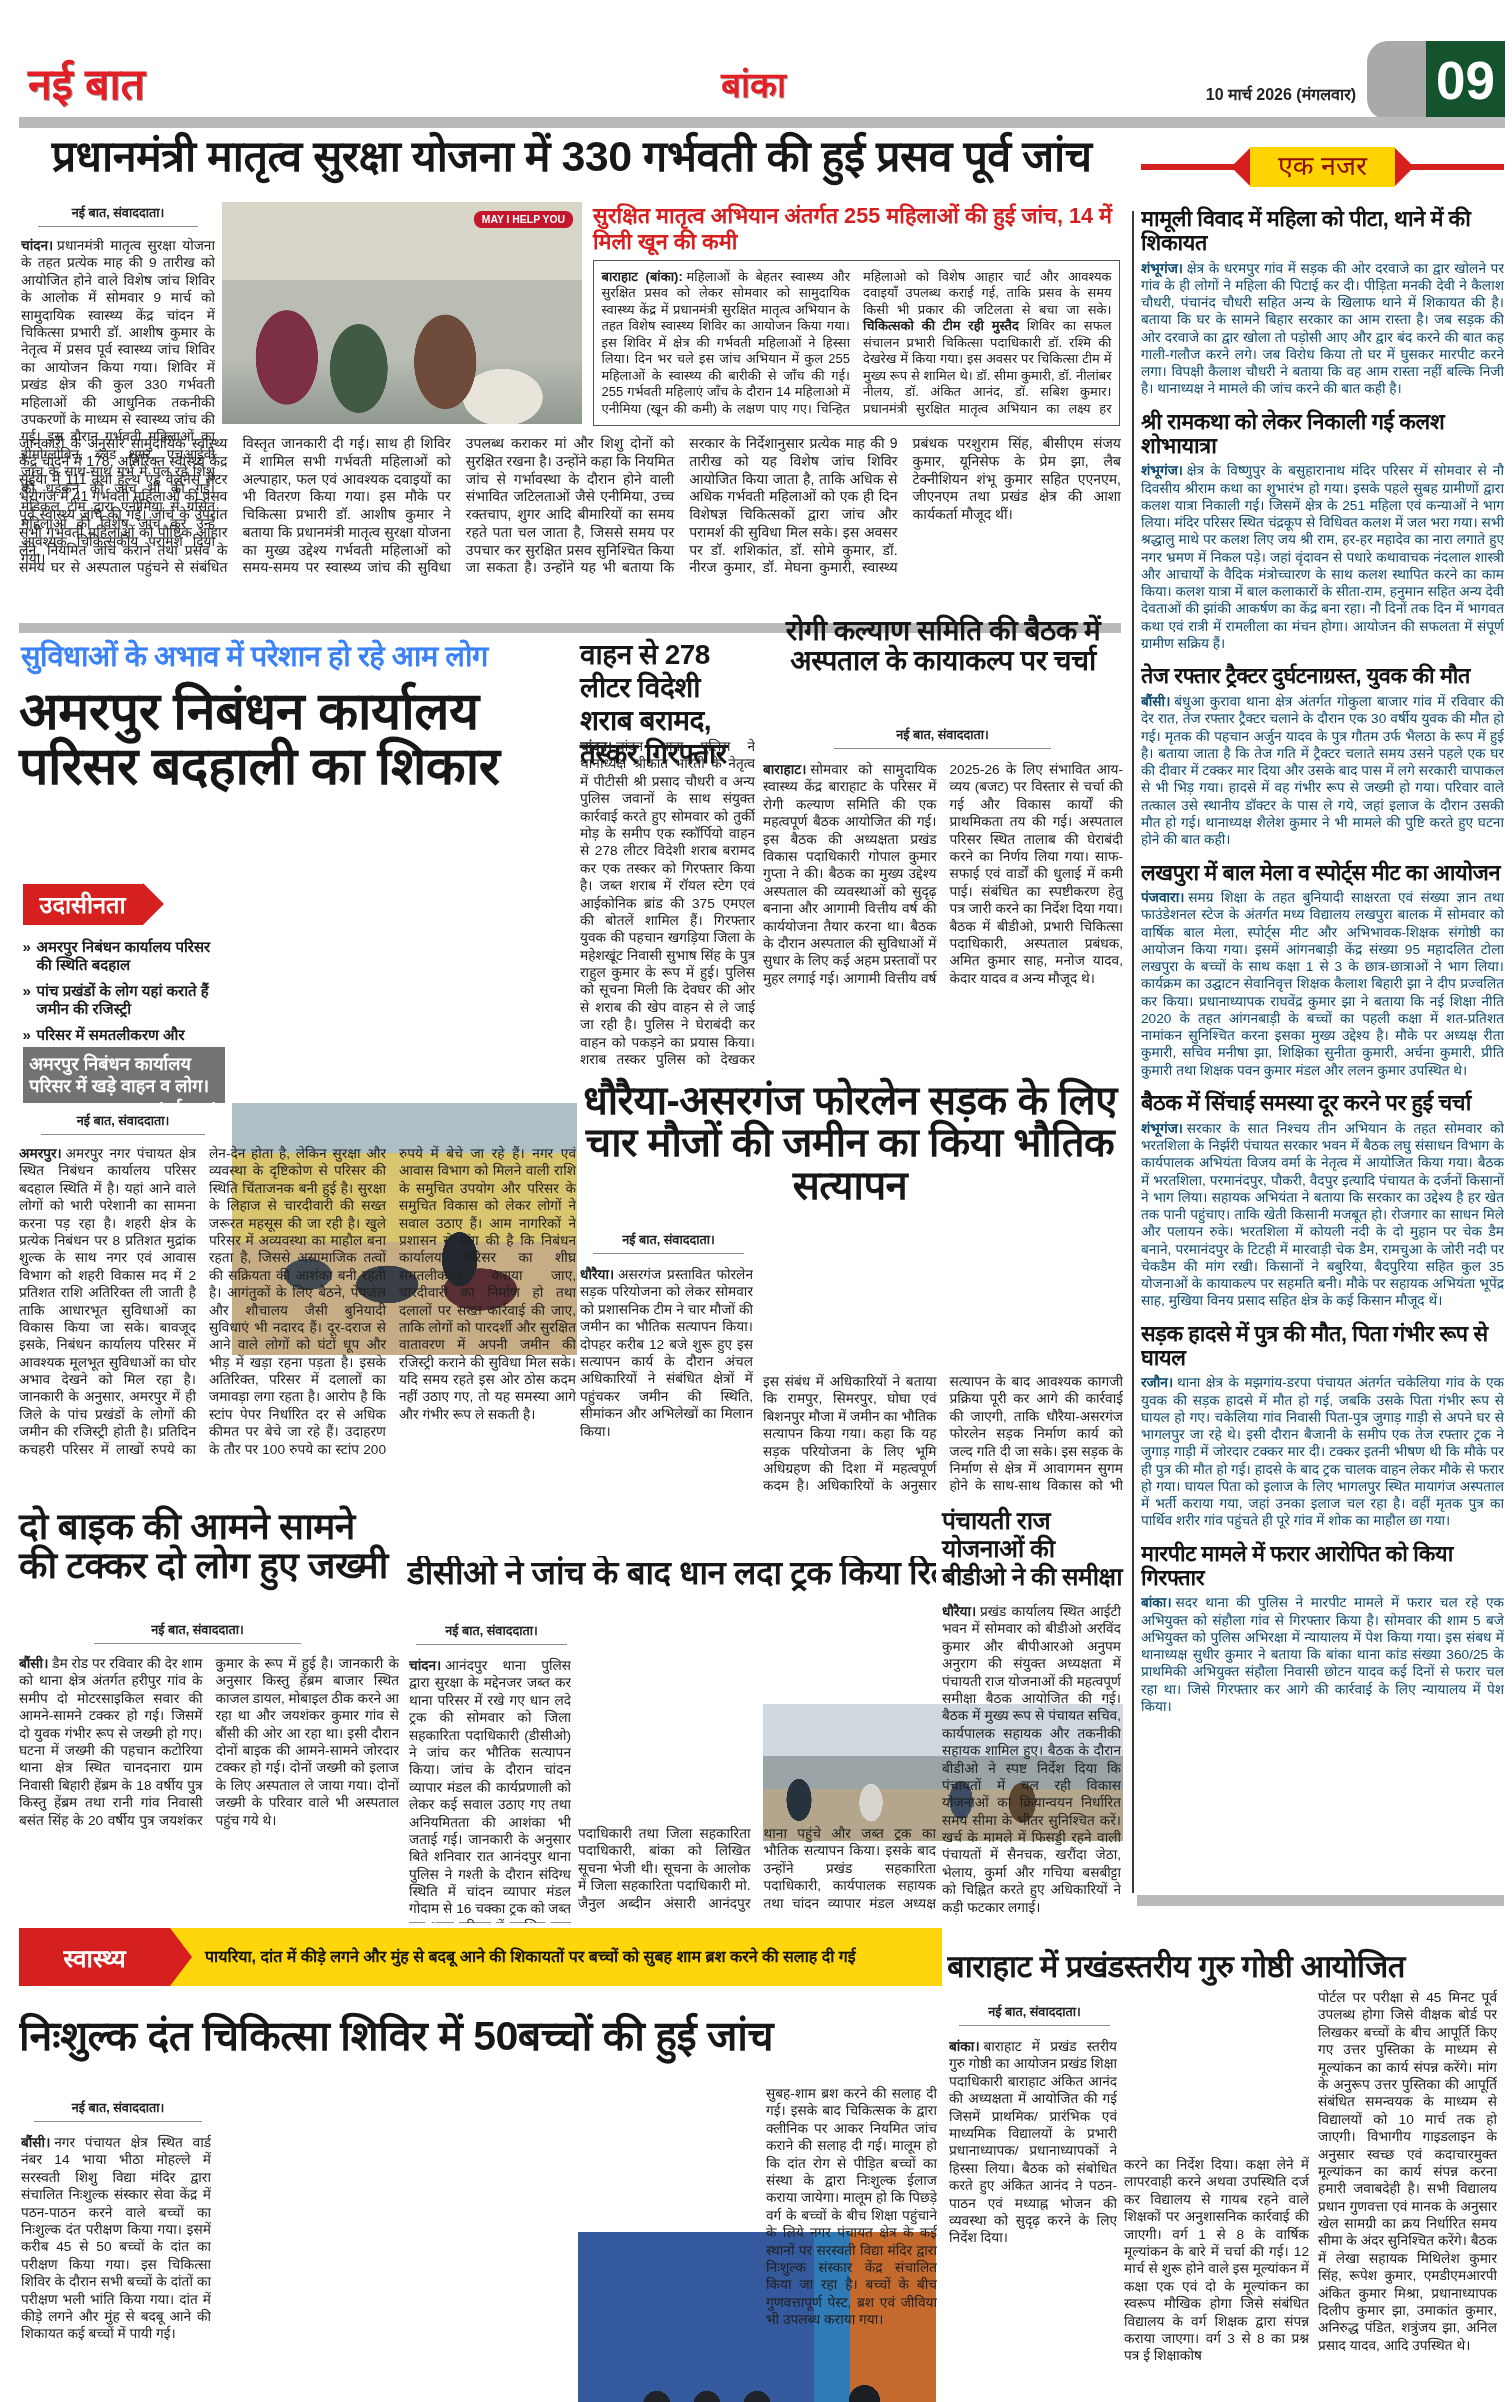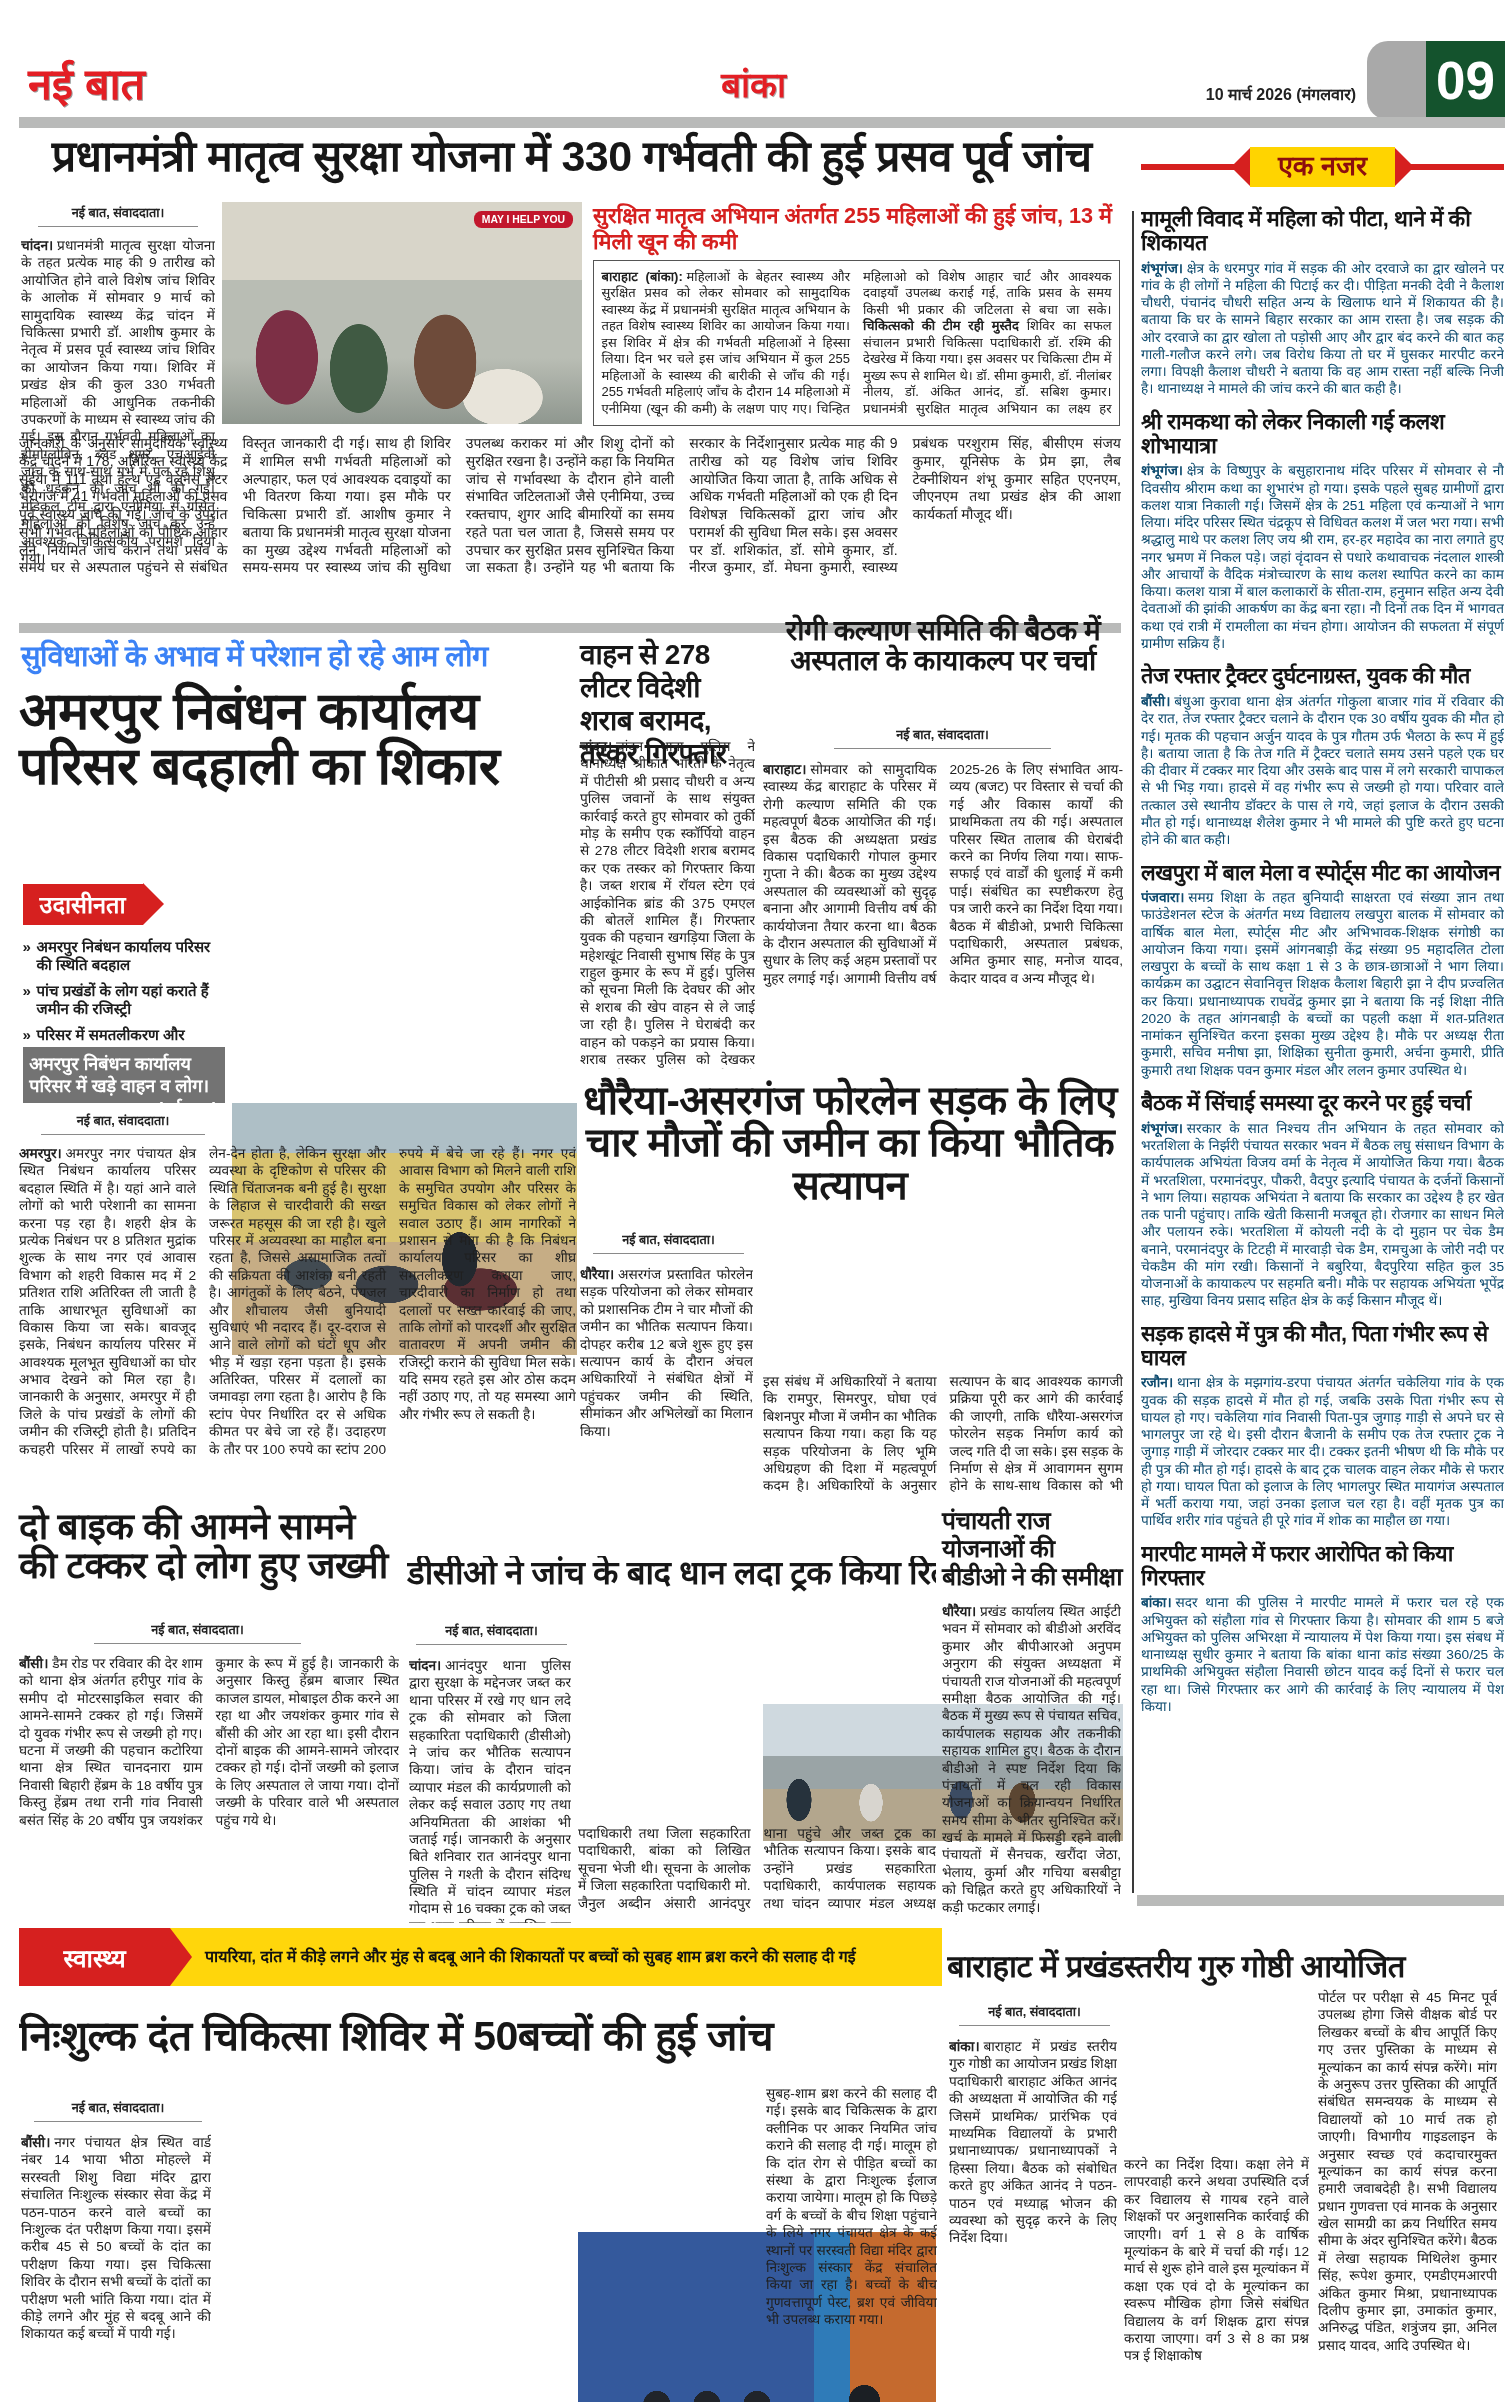--- a/index.html
+++ b/index.html
@@ -48,21 +48,21 @@
 <div class="abs photo" style="left:222px;top:202px;width:360px;height:222px;
             background:
             radial-gradient(56px 85px at 18% 70%, #7c2f45 0 55%, transparent 56%),
             radial-gradient(52px 80px at 38% 75%, #405a43 0 55%, transparent 56%),
             radial-gradient(56px 85px at 62% 72%, #6e4b3a 0 55%, transparent 56%),
             radial-gradient(66px 47px at 78% 88%, #e8e4da 0 60%, transparent 61%),
             linear-gradient(180deg,#d8d5c9 0 35%,#b9bdb4 35% 70%,#8f978f 100%)">
   <div style="position:absolute;top:9.4px;right:9.4px;background:#c2172d;color:#fff;font-size:10.4px;font-weight:bold;padding:2.8px 7.5px;border-radius:7.5px">MAY I HELP YOU</div>
 </div>
 
-<div class="abs" style="left:593px;top:203px;width:527px;font-size:21.7px;font-weight:bold;color:#d6201f;line-height:1.2">सुरक्षित मातृत्व अभियान अंतर्गत 255 महिलाओं की हुई जांच, 13 में मिली खून की कमी</div>
+<div class="abs" style="left:593px;top:203px;width:527px;font-size:21.7px;font-weight:bold;color:#d6201f;line-height:1.2">सुरक्षित मातृत्व अभियान अंतर्गत 255 महिलाओं की हुई जांच, 14 में मिली खून की कमी</div>
 <div class="abs cols2 bt" style="left:593px;top:260px;width:527px;height:166px;border:0.9px solid #555;padding:7.5px;font-size:13px">
   <b class="dl">बाराहाट (बांका):</b><span>महिलाओं के बेहतर स्वास्थ्य और सुरक्षित प्रसव को लेकर सोमवार को सामुदायिक स्वास्थ्य केंद्र में प्रधानमंत्री सुरक्षित मातृत्व अभियान के तहत विशेष स्वास्थ्य शिविर का आयोजन किया गया। इस शिविर में क्षेत्र की गर्भवती महिलाओं ने हिस्सा लिया। दिन भर चले इस जांच अभियान में कुल 255 महिलाओं के स्वास्थ्य की बारीकी से जाँच की गई। 255 गर्भवती महिलाएं जाँच के दौरान 14 महिलाओ में एनीमिया (खून की कमी) के लक्षण पाए गए। चिन्हित महिलाओ को विशेष आहार चार्ट और आवश्यक दवाइयाँ उपलब्ध कराई गई, ताकि प्रसव के समय किसी भी प्रकार की जटिलता से बचा जा सके।</span>
   <b style="display:inline">चिकित्सको की टीम रही मुस्तैद</b>
   <span>शिविर का सफल संचालन प्रभारी चिकित्सा पदाधिकारी डॉ. रश्मि की देखरेख में किया गया। इस अवसर पर चिकित्सा टीम में मुख्य रूप से शामिल थे। डॉ. सीमा कुमारी, डॉ. नीलांबर नीलय, डॉ. अंकित आनंद, डॉ. सबिश कुमार। प्रधानमंत्री सुरक्षित मातृत्व अभियान का लक्ष्य हर गर्भवती महिला को गुणवत्तापूर्ण स्वास्थ्य सेवा प्रदान करना है, ताकि मातृ-शिशु मृत्यु दर में कमी लाई जा सके। — प्रभारी चिकित्सा पदाधिकारी डॉ रश्मि सीमा बाराहाट, शिविर के दौरान अन्य स्वास्थ्य कर्मियो ने भी सक्रिय भूमिका निभाई। महिलाओं को स्वच्छता व पोषण के प्रति जागरूक किया।</span>
 </div>
 
 <div class="abs cols5 bt" style="left:19px;top:435px;width:1102px;height:183px;font-size:14px">जानकारी के अनुसार सामुदायिक स्वास्थ्य केंद्र चांदन में 178, अतिरिक्त स्वास्थ्य केंद्र सुईया में 111 तथा हेल्थ एंड वेलनेस सेंटर भैरोगंज में 41 गर्भवती महिलाओं की प्रसव पूर्व स्वास्थ्य जांच की गई। जांच के उपरांत सभी गर्भवती महिलाओं को पौष्टिक आहार लेने, नियमित जांच कराने तथा प्रसव के समय घर से अस्पताल पहुंचने से संबंधित विस्तृत जानकारी दी गई। साथ ही शिविर में शामिल सभी गर्भवती महिलाओं को अल्पाहार, फल एवं आवश्यक दवाइयों का भी वितरण किया गया। इस मौके पर चिकित्सा प्रभारी डॉ. आशीष कुमार ने बताया कि प्रधानमंत्री मातृत्व सुरक्षा योजना का मुख्य उद्देश्य गर्भवती महिलाओं को समय-समय पर स्वास्थ्य जांच की सुविधा उपलब्ध कराकर मां और शिशु दोनों को सुरक्षित रखना है। उन्होंने कहा कि नियमित जांच से गर्भावस्था के दौरान होने वाली संभावित जटिलताओं जैसे एनीमिया, उच्च रक्तचाप, शुगर आदि बीमारियों का समय रहते पता चल जाता है, जिससे समय पर उपचार कर सुरक्षित प्रसव सुनिश्चित किया जा सकता है। उन्होंने यह भी बताया कि सरकार के निर्देशानुसार प्रत्येक माह की 9 तारीख को यह विशेष जांच शिविर आयोजित किया जाता है, ताकि अधिक से अधिक गर्भवती महिलाओं को एक ही दिन विशेषज्ञ चिकित्सकों द्वारा जांच और परामर्श की सुविधा मिल सके। इस अवसर पर डॉ. शशिकांत, डॉ. सोमे कुमार, डॉ. नीरज कुमार, डॉ. मेघना कुमारी, स्वास्थ्य प्रबंधक परशुराम सिंह, बीसीएम संजय कुमार, यूनिसेफ के प्रेम झा, लैब टेक्नीशियन शंभू कुमार सहित एएनएम, जीएनएम तथा प्रखंड क्षेत्र की आशा कार्यकर्ता मौजूद थीं।</div>
 
 <div class="abs graybar" style="left:19px;top:623px;width:1102px;height:10.4px"></div>
 
@@ -188,21 +188,21 @@
 </div>
 
 <div class="abs bt" style="left:1124px;top:2156px;width:185px;height:240px">करने का निर्देश दिया। कक्षा लेने में लापरवाही करने अथवा उपस्थिति दर्ज कर विद्यालय से गायब रहने वाले शिक्षकों पर अनुशासनिक कार्रवाई की जाएगी। वर्ग 1 से 8 के वार्षिक मूल्यांकन के बारे में चर्चा की गई। 12 मार्च से शुरू होने वाले इस मूल्यांकन में कक्षा एक एवं दो के मूल्यांकन का स्वरूप मौखिक होगा जिसे संबंधित विद्यालय के वर्ग शिक्षक द्वारा संपन्न कराया जाएगा। वर्ग 3 से 8 का प्रश्न पत्र ई शिक्षाकोष</div>
 <div class="abs bt" style="left:1318px;top:1989px;width:179px;height:408px">पोर्टल पर परीक्षा से 45 मिनट पूर्व उपलब्ध होगा जिसे वीक्षक बोर्ड पर लिखकर बच्चों के बीच आपूर्ति किए गए उत्तर पुस्तिका के माध्यम से मूल्यांकन का कार्य संपन्न करेंगे। मांग के अनुरूप उत्तर पुस्तिका की आपूर्ति संबंधित समन्वयक के माध्यम से विद्यालयों को 10 मार्च तक हो जाएगी। विभागीय गाइडलाइन के अनुसार स्वच्छ एवं कदाचारमुक्त मूल्यांकन का कार्य संपन्न करना हमारी जवाबदेही है। सभी विद्यालय प्रधान गुणवत्ता एवं मानक के अनुसार खेल सामग्री का क्रय निर्धारित समय सीमा के अंदर सुनिश्चित करेंगे। बैठक में लेखा सहायक मिथिलेश कुमार सिंह, रूपेश कुमार, एमडीएमआरपी अंकित कुमार मिश्रा, प्रधानाध्यापक दिलीप कुमार झा, उमाकांत कुमार, अनिरुद्ध पंडित, शत्रुंजय झा, अनिल प्रसाद यादव, आदि उपस्थित थे।</div>
 
 <div class="abs" style="left:1132px;top:211px;width:1.9px;height:1682px;background:#3a3a3a"></div>
 <div class="abs" id="sidebar" style="left:1141px;top:139px;width:363px;height:1751px;overflow:hidden">
   <div style="position:relative;height:56px;display:flex;align-items:center;justify-content:center">
     <div style="position:absolute;left:0;right:0;top:25.4px;height:5.6px;background:#d6201f"></div>
     <div class="tri-l" style="position:relative"></div>
-    <div style="position:relative;background:#ffd400;color:#8c0e0e;font-weight:bold;font-size:27px;padding:5.6px 28px;line-height:1.1">एक नजर</div>
+    <div style="position:relative;background:#ffd400;color:#8c0e0e;font-weight:normal;font-size:27px;padding:5.6px 28px;line-height:1.1">एक नजर</div>
     <div class="tri-r" style="position:relative;border-top-width:19px;border-bottom-width:19px;border-left-width:19px"></div>
   </div>
 
   <h3>मामूली विवाद में महिला को पीटा, थाने में की शिकायत</h3>
   <p><b class="dl">शंभूगंज।</b><span>क्षेत्र के धरमपुर गांव में सड़क की ओर दरवाजे का द्वार खोलने पर गांव के ही लोगों ने महिला की पिटाई कर दी। पीड़िता मनकी देवी ने कैलाश चौधरी, पंचानंद चौधरी सहित अन्य के खिलाफ थाने में शिकायत की है। बताया कि घर के सामने बिहार सरकार का आम रास्ता है। जब सड़क की ओर दरवाजे का द्वार खोला तो पड़ोसी आए और द्वार बंद करने की बात कह गाली-गलौज करने लगे। जब विरोध किया तो घर में घुसकर मारपीट करने लगा। विपक्षी कैलाश चौधरी ने बताया कि वह आम रास्ता नहीं बल्कि निजी है। थानाध्यक्ष ने मामले की जांच करने की बात कही है।</span></p>
 
   <h3>श्री रामकथा को लेकर निकाली गई कलश शोभायात्रा</h3>
   <p><b class="dl">शंभूगंज।</b><span>क्षेत्र के विष्णुपुर के बसुहारानाथ मंदिर परिसर में सोमवार से नौ दिवसीय श्रीराम कथा का शुभारंभ हो गया। इसके पहले सुबह ग्रामीणों द्वारा कलश यात्रा निकाली गई। जिसमें क्षेत्र के 251 महिला एवं कन्याओं ने भाग लिया। मंदिर परिसर स्थित चंद्रकूप से विधिवत कलश में जल भरा गया। सभी श्रद्धालु माथे पर कलश लिए जय श्री राम, हर-हर महादेव का नारा लगाते हुए नगर भ्रमण में निकल पड़े। जहां वृंदावन से पधारे कथावाचक नंदलाल शास्त्री और आचार्यों के वैदिक मंत्रोच्चारण के साथ कलश स्थापित करने का काम किया। कलश यात्रा में बाल कलाकारों के सीता-राम, हनुमान सहित अन्य देवी देवताओं की झांकी आकर्षण का केंद्र बना रहा। नौ दिनों तक दिन में भागवत कथा एवं रात्री में रामलीला का मंचन होगा। आयोजन की सफलता में संपूर्ण ग्रामीण सक्रिय हैं।</span></p>
 
   <h3>तेज रफ्तार ट्रैक्टर दुर्घटनाग्रस्त, युवक की मौत</h3>

